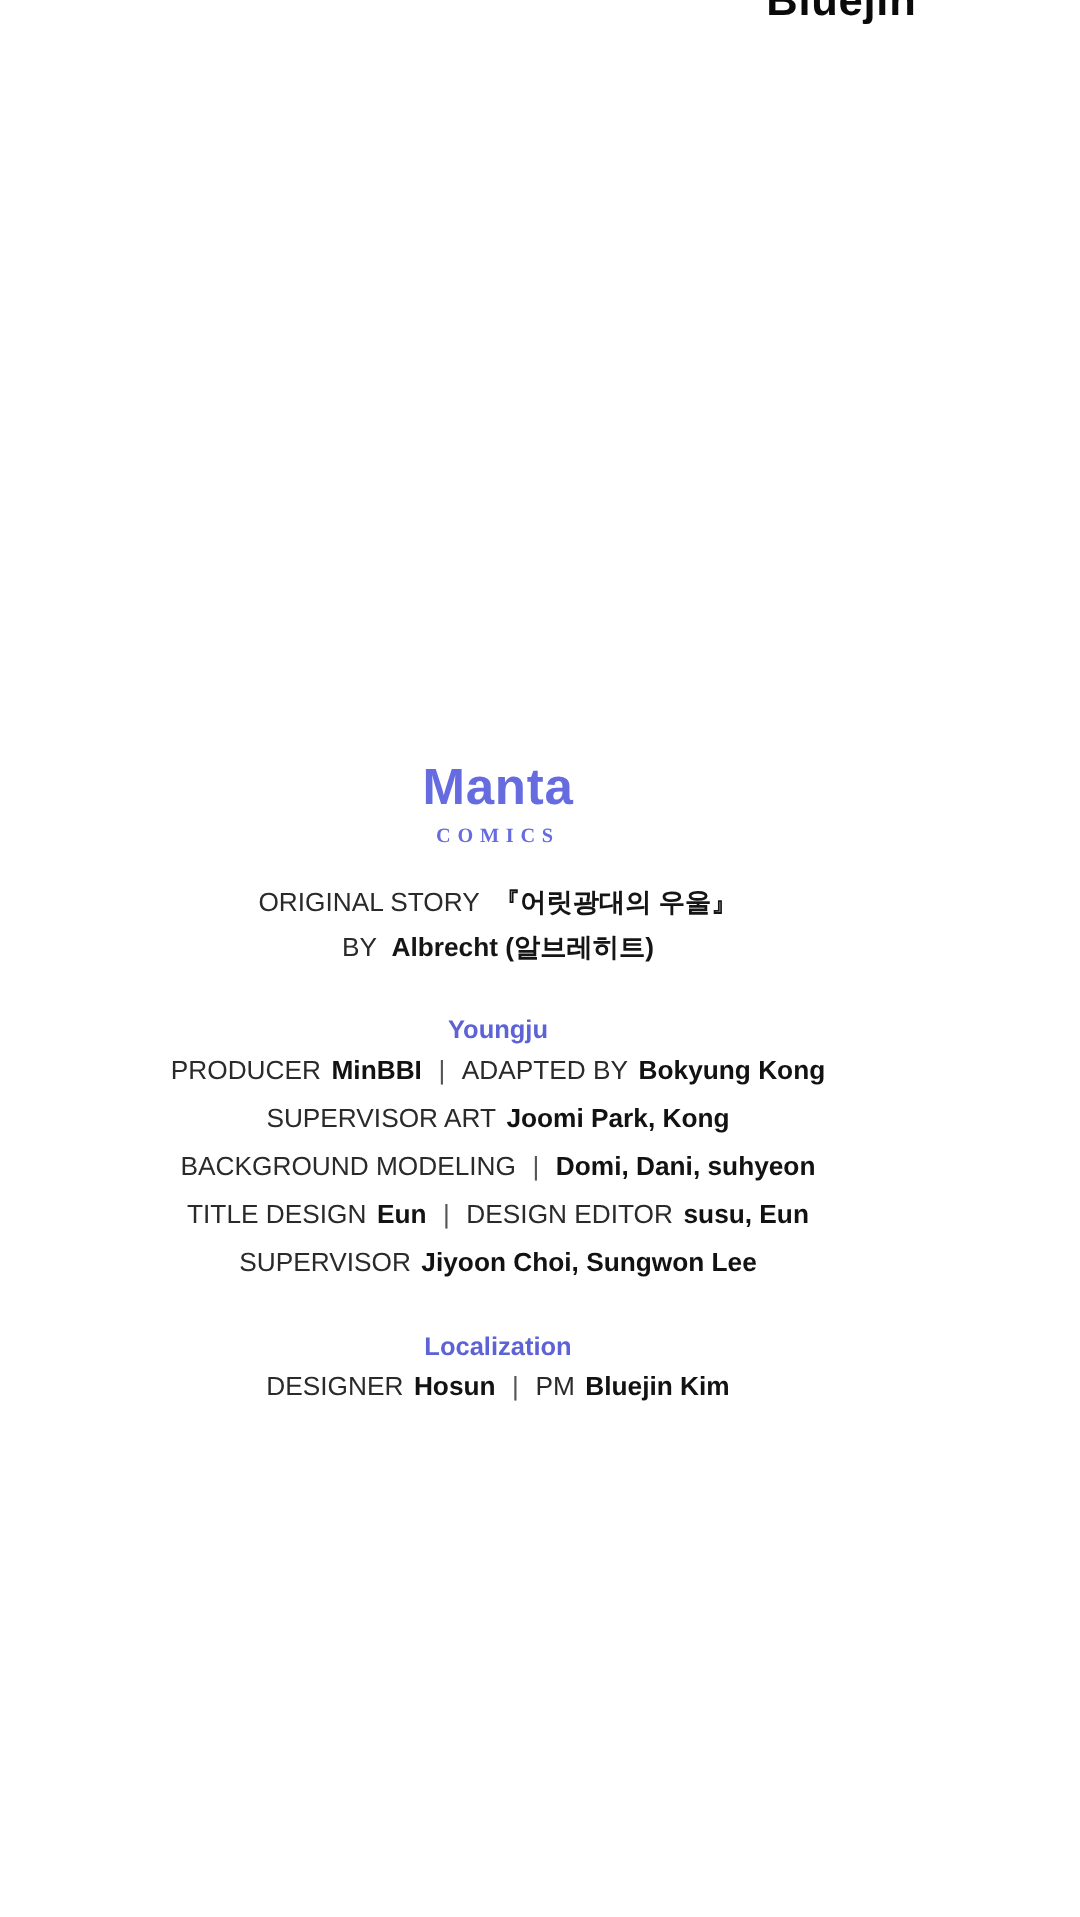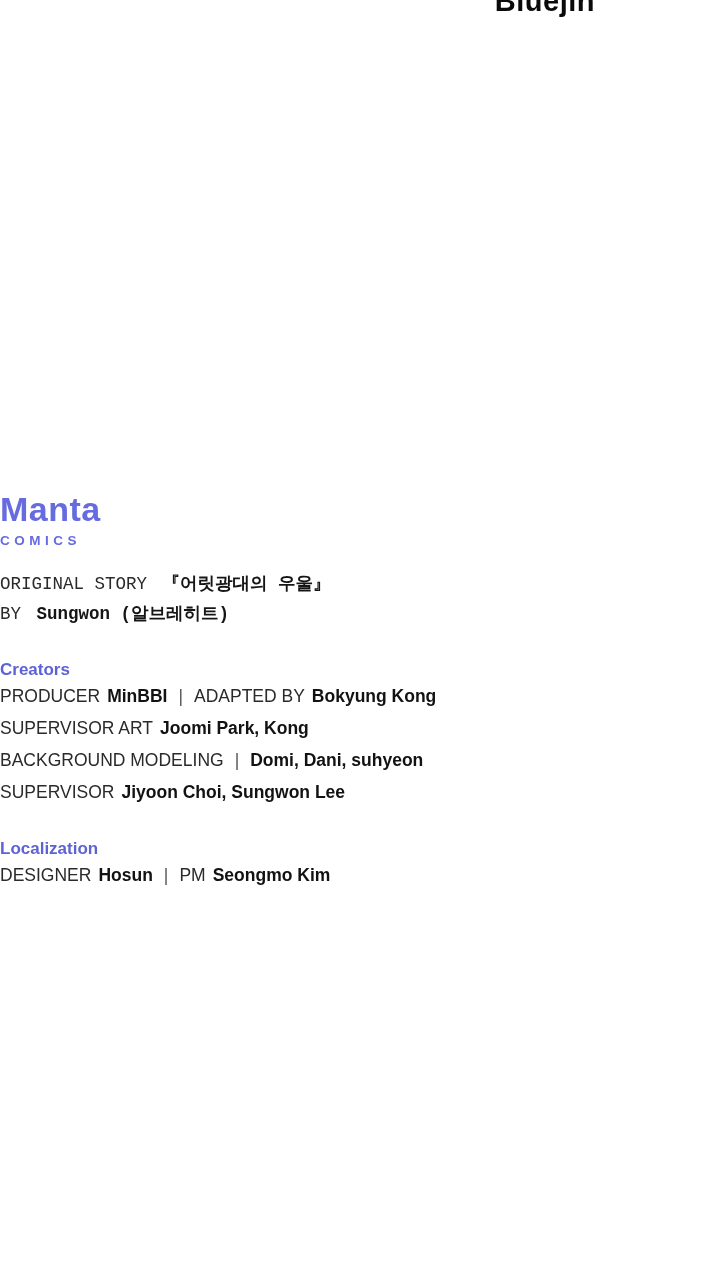--- a/index.html
+++ b/index.html
@@ -7,57 +7,58 @@
     width: 720px; height: 1278px;
     background: #ffffff;
     font-family: "Liberation Sans", "DejaVu Sans", sans-serif;
     overflow: hidden;
   }
   .page {
     position: relative;
     width: 648px; height: 1278px;
     background: #ffffff;
     overflow: hidden;
+    padding-left: 16px;
   }
   
   .artwork-credit {
     position: absolute;
     top: -15px; right: 53px;
     font-size: 29px;
     font-weight: 700;
     color: #0a0a0a;
     letter-spacing: 0.5px;
     white-space: nowrap;
   }
   .content {
     position: absolute;
-    top: 492px; left: 0; right: 0;
-    text-align: left;
+    top: 508px; left: 0; right: 0;
+    text-align: center;
     color: #222222;
   }
   .logo-brand {
     font-size: 34px;
     line-height: 1;
     font-weight: 800;
     color: #666be0;
     letter-spacing: 0.5px;
   }
   .logo-sub {
     margin-top: 7px;
     font-size: 13.5px;
     font-weight: 700;
     letter-spacing: 4.5px;
     color: #666be0;
+    font-family: Liberation Serif, serif;
   }
   .story-block {
     margin-top: 21px;
     font-size: 17.5px;
     line-height: 30px;
     color: #2a2a2a;
-    font-family: Liberation Mono, monospace;
   }
   .story-block .bold { font-weight: 700; color: #151515; margin-left: 5px; }
   .section-heading {
     margin-top: 31px;
     font-size: 17px;
     font-weight: 700;
     color: #5d62d6;
   }
   .credit-list { }
   .credit-line {
@@ -83,31 +84,32 @@
     <div class="logo-brand">Manta</div>
     <div class="logo-sub">COMICS</div>
 
     <div class="story-block">
       <div>
         <span class="label">ORIGINAL STORY</span>
         <span class="bold">『어릿광대의 우울』</span>
       </div>
       <div>
         <span class="label">BY</span>
-        <span class="bold">Sungwon (알브레히트)</span>
+        <span class="bold">Albrecht (알브레히트)</span>
       </div>
     </div>
 
-    <div class="section-heading">Creators</div>
+    <div class="section-heading">Youngju</div>
     <div class="credit-list">
         <div class="credit-line"><span class="label">PRODUCER</span><span class="value">MinBBI</span><span class="sep">|</span><span class="label">ADAPTED BY</span><span class="value">Bokyung Kong</span></div>
         <div class="credit-line"><span class="label">SUPERVISOR ART</span><span class="value">Joomi Park, Kong</span></div>
         <div class="credit-line"><span class="label">BACKGROUND MODELING</span><span class="sep">|</span><span class="value">Domi, Dani, suhyeon</span></div>
+        <div class="credit-line"><span class="label">TITLE DESIGN</span><span class="value">Eun</span><span class="sep">|</span><span class="label">DESIGN EDITOR</span><span class="value">susu, Eun</span></div>
         <div class="credit-line"><span class="label">SUPERVISOR</span><span class="value">Jiyoon Choi, Sungwon Lee</span></div>
       </div>
 
     <div class="section-heading">Localization</div>
     <div class="credit-list">
-        <div class="credit-line"><span class="label">DESIGNER</span><span class="value">Hosun</span><span class="sep">|</span><span class="label">PM</span><span class="value">Seongmo Kim</span></div>
+        <div class="credit-line"><span class="label">DESIGNER</span><span class="value">Hosun</span><span class="sep">|</span><span class="label">PM</span><span class="value">Bluejin Kim</span></div>
       </div>
 
   </div>
 </div>
 
 </body></html>

